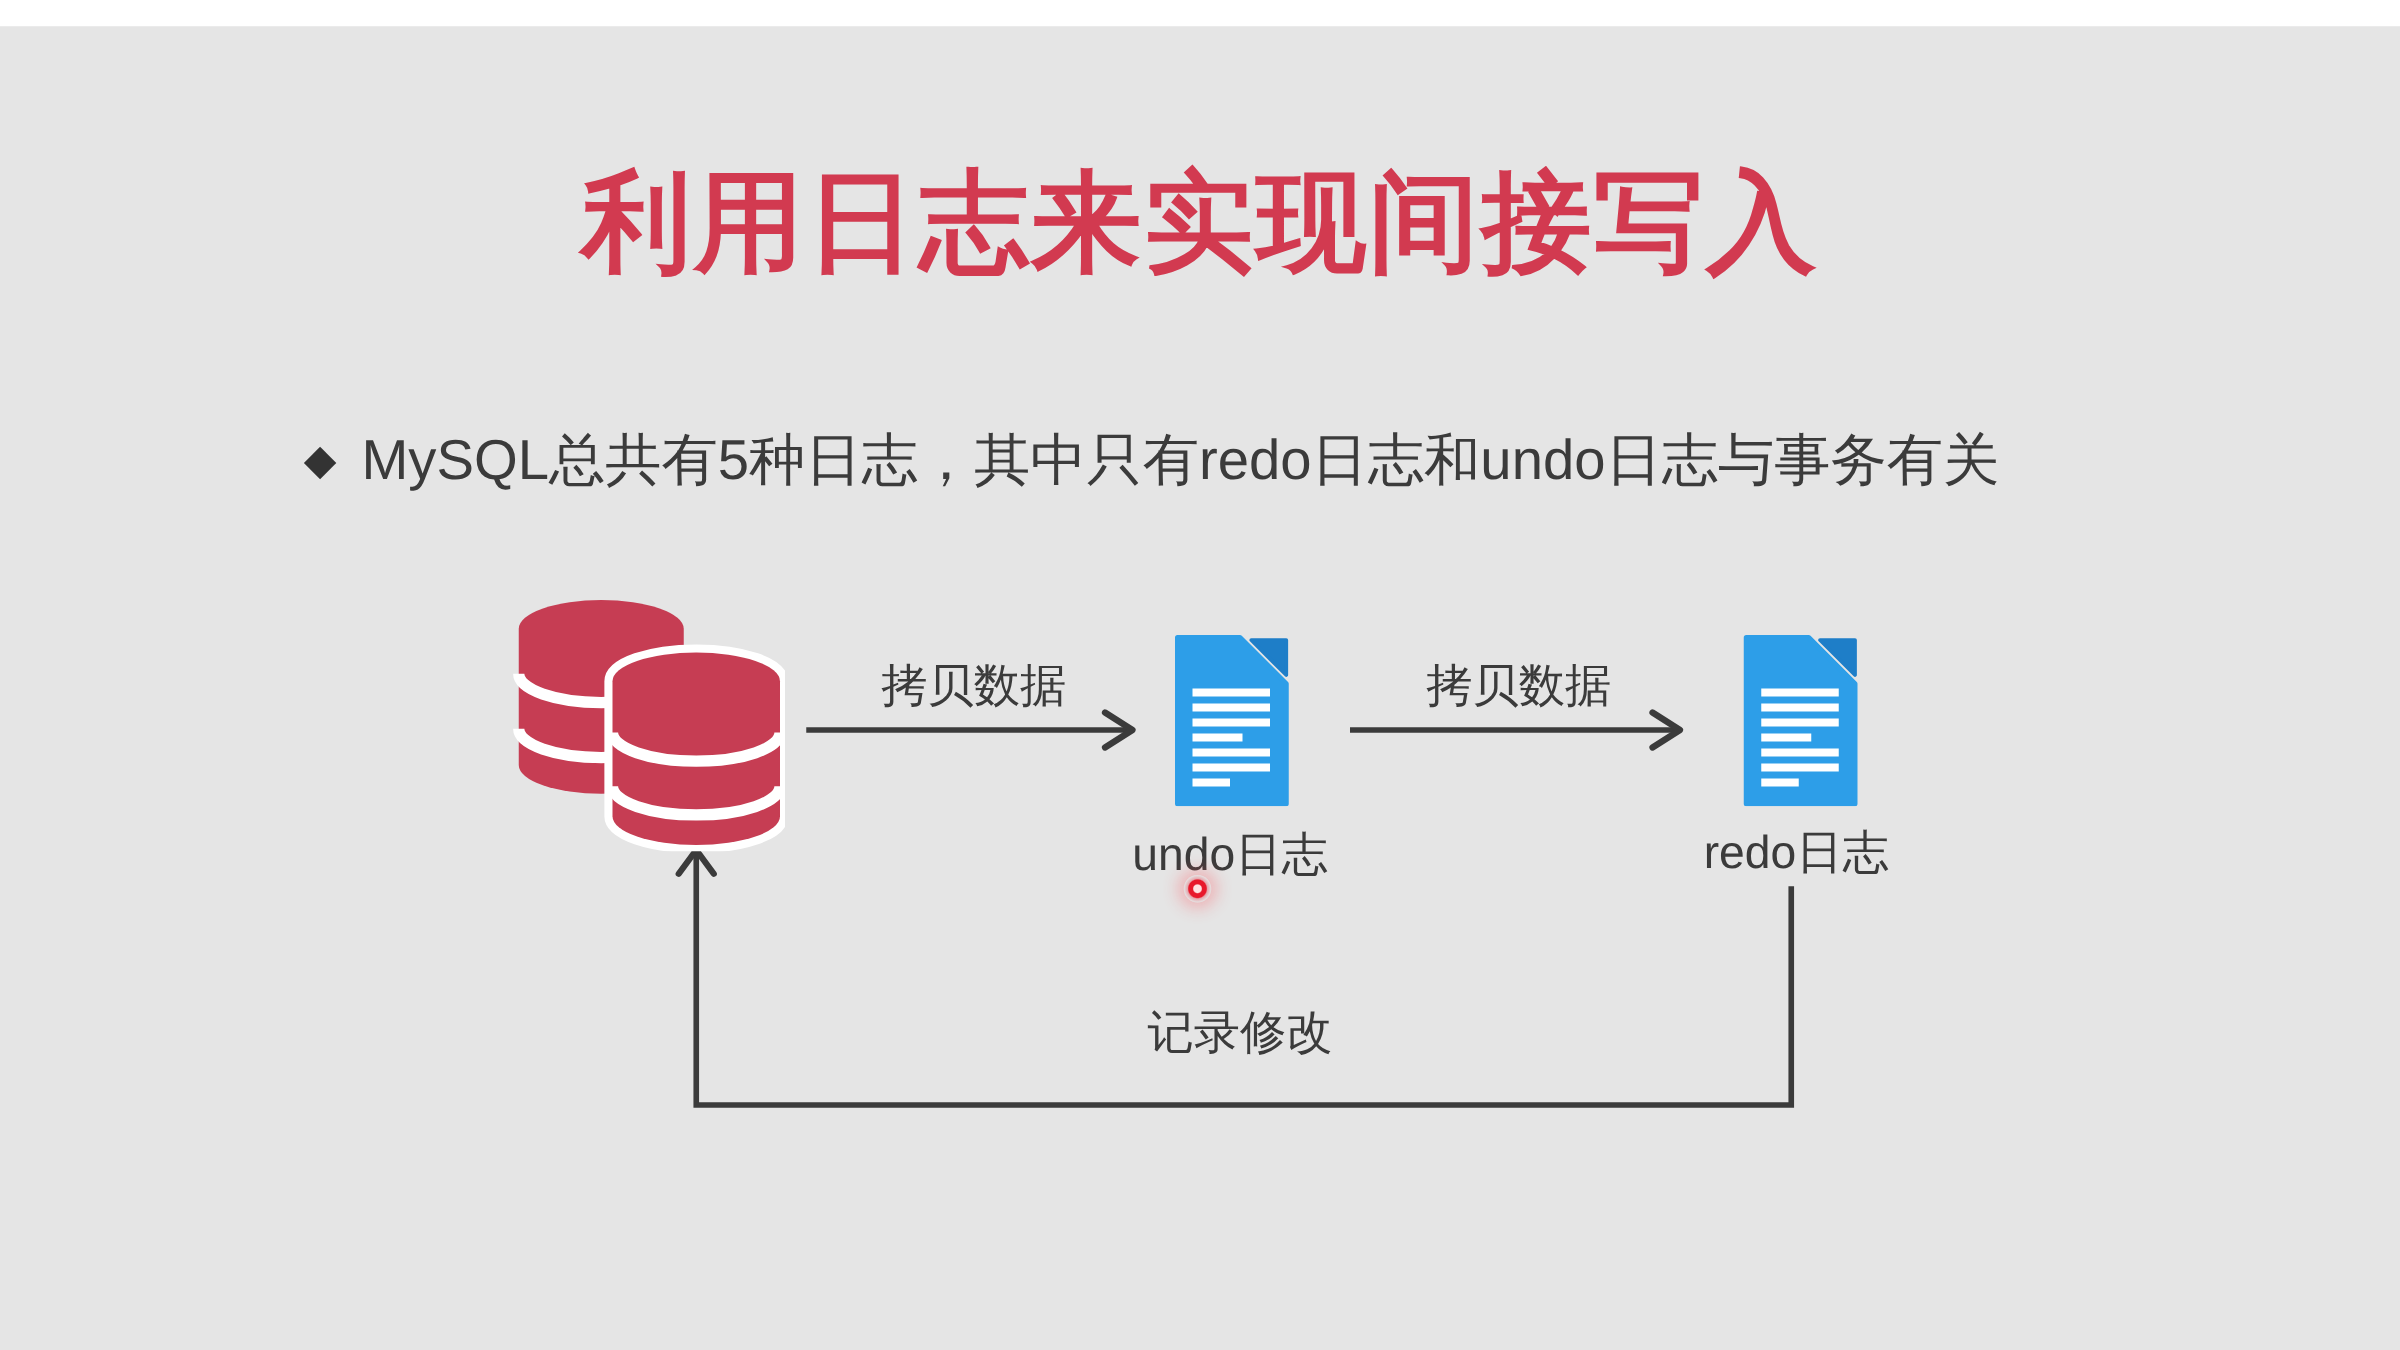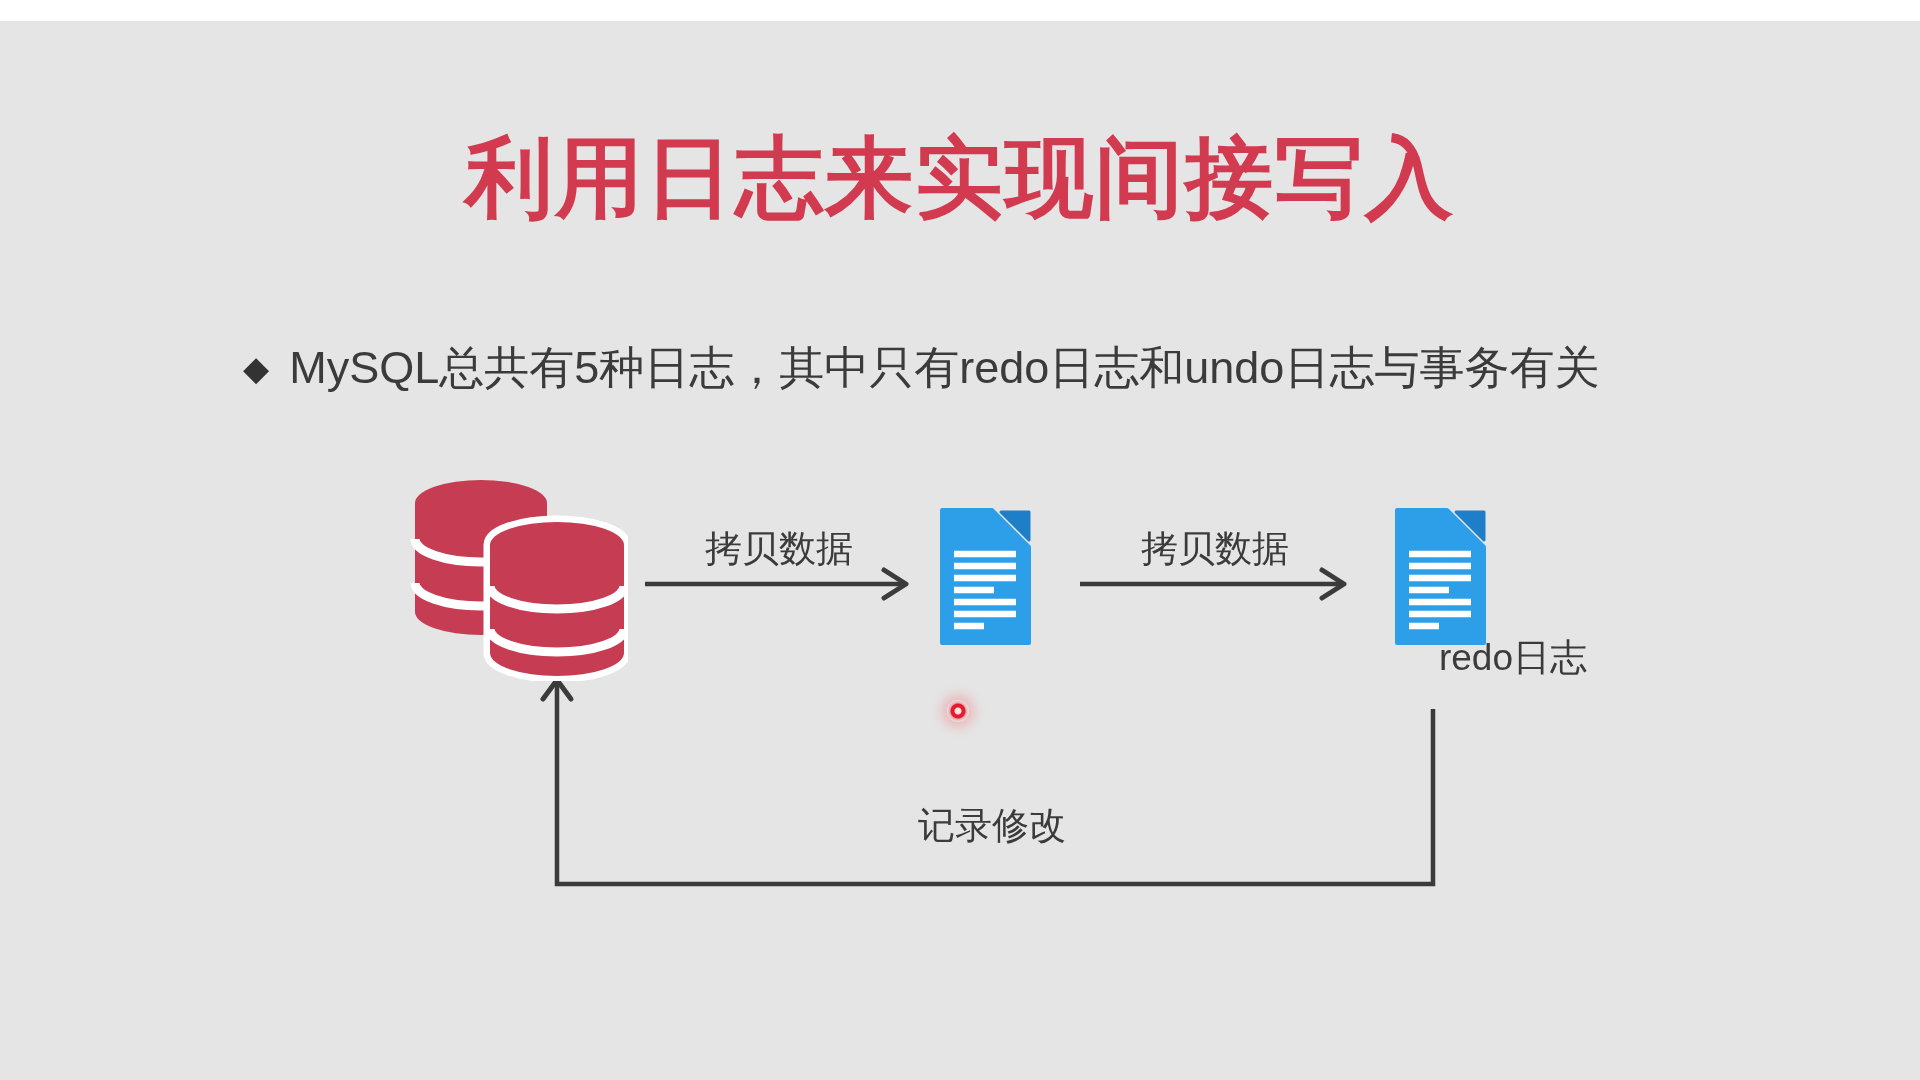--- a/index.html
+++ b/index.html
@@ -26,21 +26,21 @@
   .doc-undo{left:937px;}
   .doc-redo{left:1392px;}
   .lbl{
     position:absolute;width:300px;text-align:center;font-size:37px;line-height:50px;
     color:var(--ink,#3b3b3b);white-space:nowrap;
   }
   .lbl-copy{left:629px;top:503px;}
   .lbl-record{left:1065px;top:503px;}
   .lbl-sync{left:842px;top:780px;}
   .lbl-undo{left:834px;top:638px;}
-  .lbl-redo{left:1287px;top:612px;text-align:right;}
+  .lbl-redo{left:1287px;top:636px;}
   .laser{
     position:absolute;left:947px;top:679px;width:22px;height:22px;border-radius:50%;
     background:radial-gradient(circle at 50% 50%,
       #ffe3e3 0 3px,
       var(--laser-red,#e8192c) 4px 7px,
       rgba(232,25,44,.30) 8px,
       rgba(232,25,44,0) 11px);
     box-shadow:0 0 12px 5px rgba(255,70,80,.30);
     z-index:5;
   }
@@ -112,17 +112,18 @@
           <path d="M17 94 H79"></path>
           <path d="M17 106 H79"></path>
         <path d="M17 118 H47"></path>
       </g>
     </svg>
 
     <div class="lbl lbl-copy">拷贝数据</div>
     <div class="lbl lbl-record">拷贝数据</div>
     <div class="lbl lbl-sync">记录修改</div>
 
+    <div class="lbl lbl-undo">undo日志</div>
     <div class="lbl lbl-redo">redo日志</div>
 
     <div class="laser"></div>
   </div>
 </div>
 
 </body></html>

